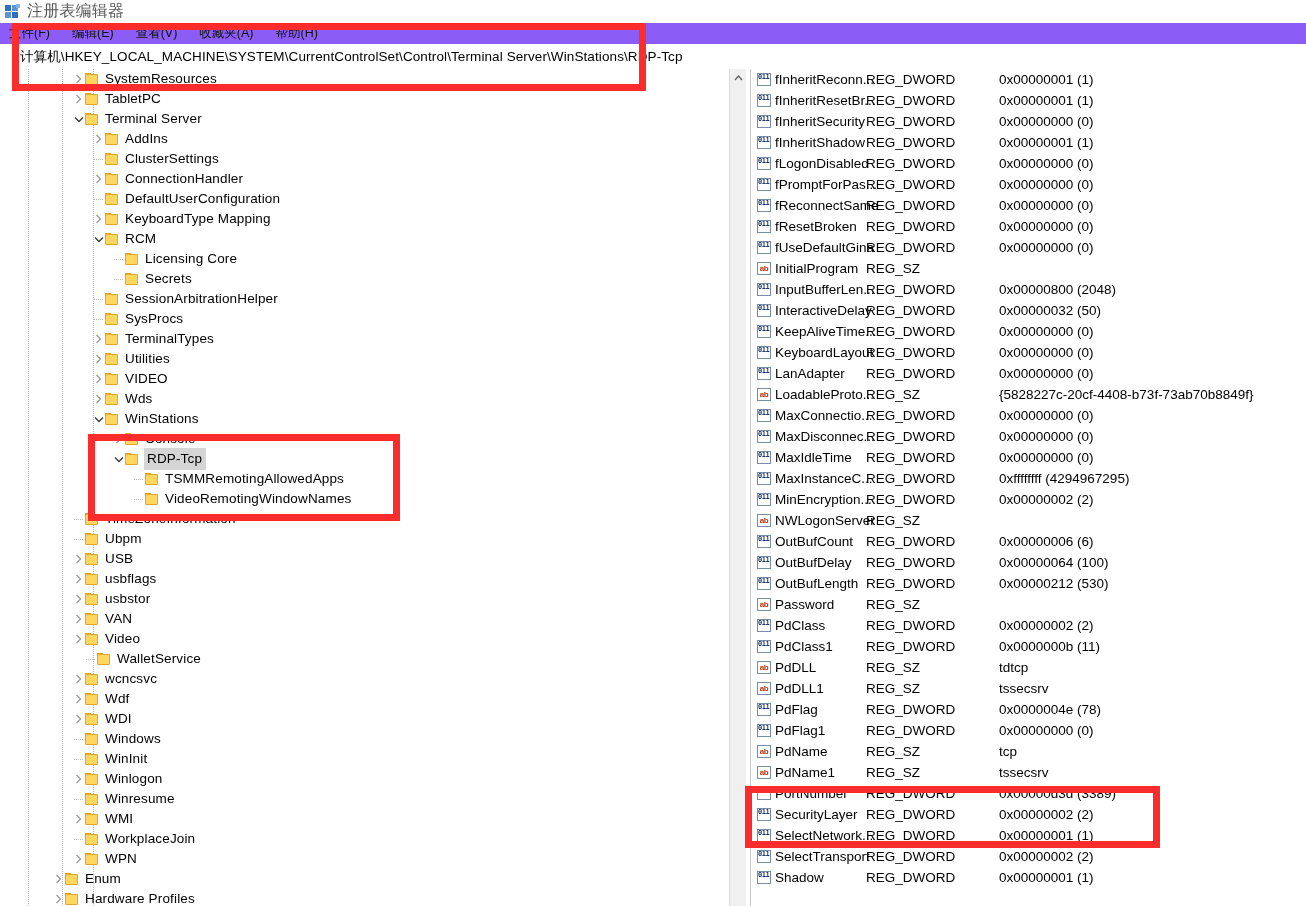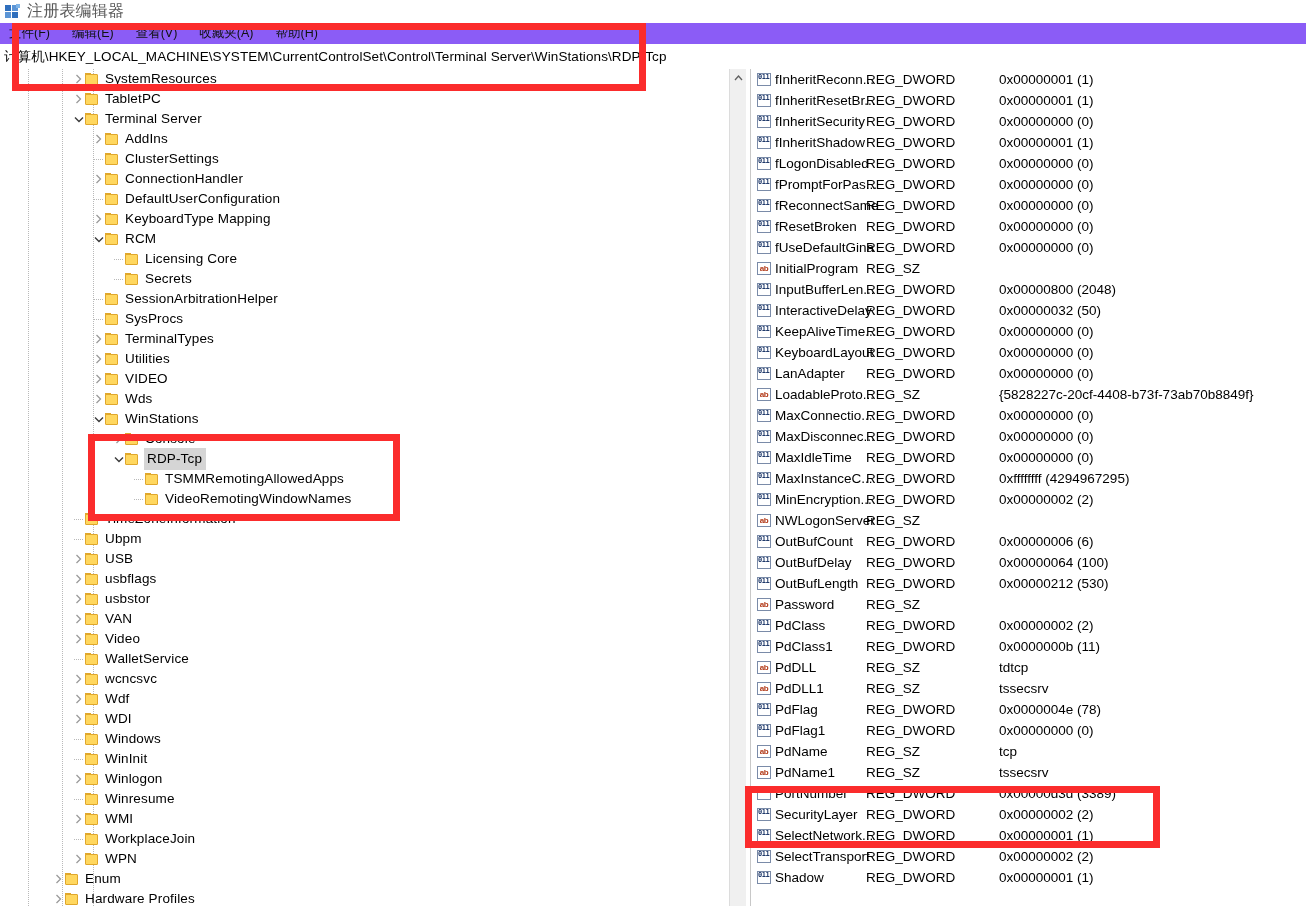--- a/index.html
+++ b/index.html
@@ -33,21 +33,21 @@
   #menubar .mi{padding:0 11px;line-height:21px;white-space:nowrap;}
   #menubar .mi:first-child{padding-left:9px;}
 
   
   #addressbar{
     position:absolute;left:0;top:45px;width:1306px;height:24px;
     background:#ffffff;border-bottom:1px solid #9a9a9a;
     display:flex;align-items:center;
     font-size:13.5px;color:#000;
   }
-  #addressbar .addr-text{padding-left:4px;white-space:nowrap;letter-spacing:.1px;}
+  #addressbar .addr-text{padding-left:20px;white-space:nowrap;letter-spacing:.1px;}
 
   
   #tree-pane{
     position:absolute;left:0;top:69px;width:729px;height:837px;
     background:#ffffff;overflow:hidden;
   }
   #tree-scroll{
     position:absolute;left:729px;top:69px;width:17px;height:837px;
     background:#f0f0f0;border-left:1px solid #dcdcdc;
   }
@@ -538,21 +538,21 @@
               <path d="M1.5 1 L5.5 5 L1.5 9" fill="none" stroke="#9a9a9a" stroke-width="1.3"></path>
             </svg>
           </span>
           <span class="folder">
             <span class="ftab"></span>
             <span class="fbody"></span>
           </span>
           <span class="tlabel">Video</span>
         </div>
       </div>
-      <div class="trow" style="position: absolute; left: 0px; top: 580px; width: 855px;">
+      <div class="trow" style="position: absolute; left: 12px; top: 580px; width: 855px;">
         <div class="conn" style="left: 74px; width: 9px;"></div>
         <div class="tw" style="left: 72px;">
           <span class="chev"></span>
           <span class="folder">
             <span class="ftab"></span>
             <span class="fbody"></span>
           </span>
           <span class="tlabel">WalletService</span>
         </div>
       </div>

